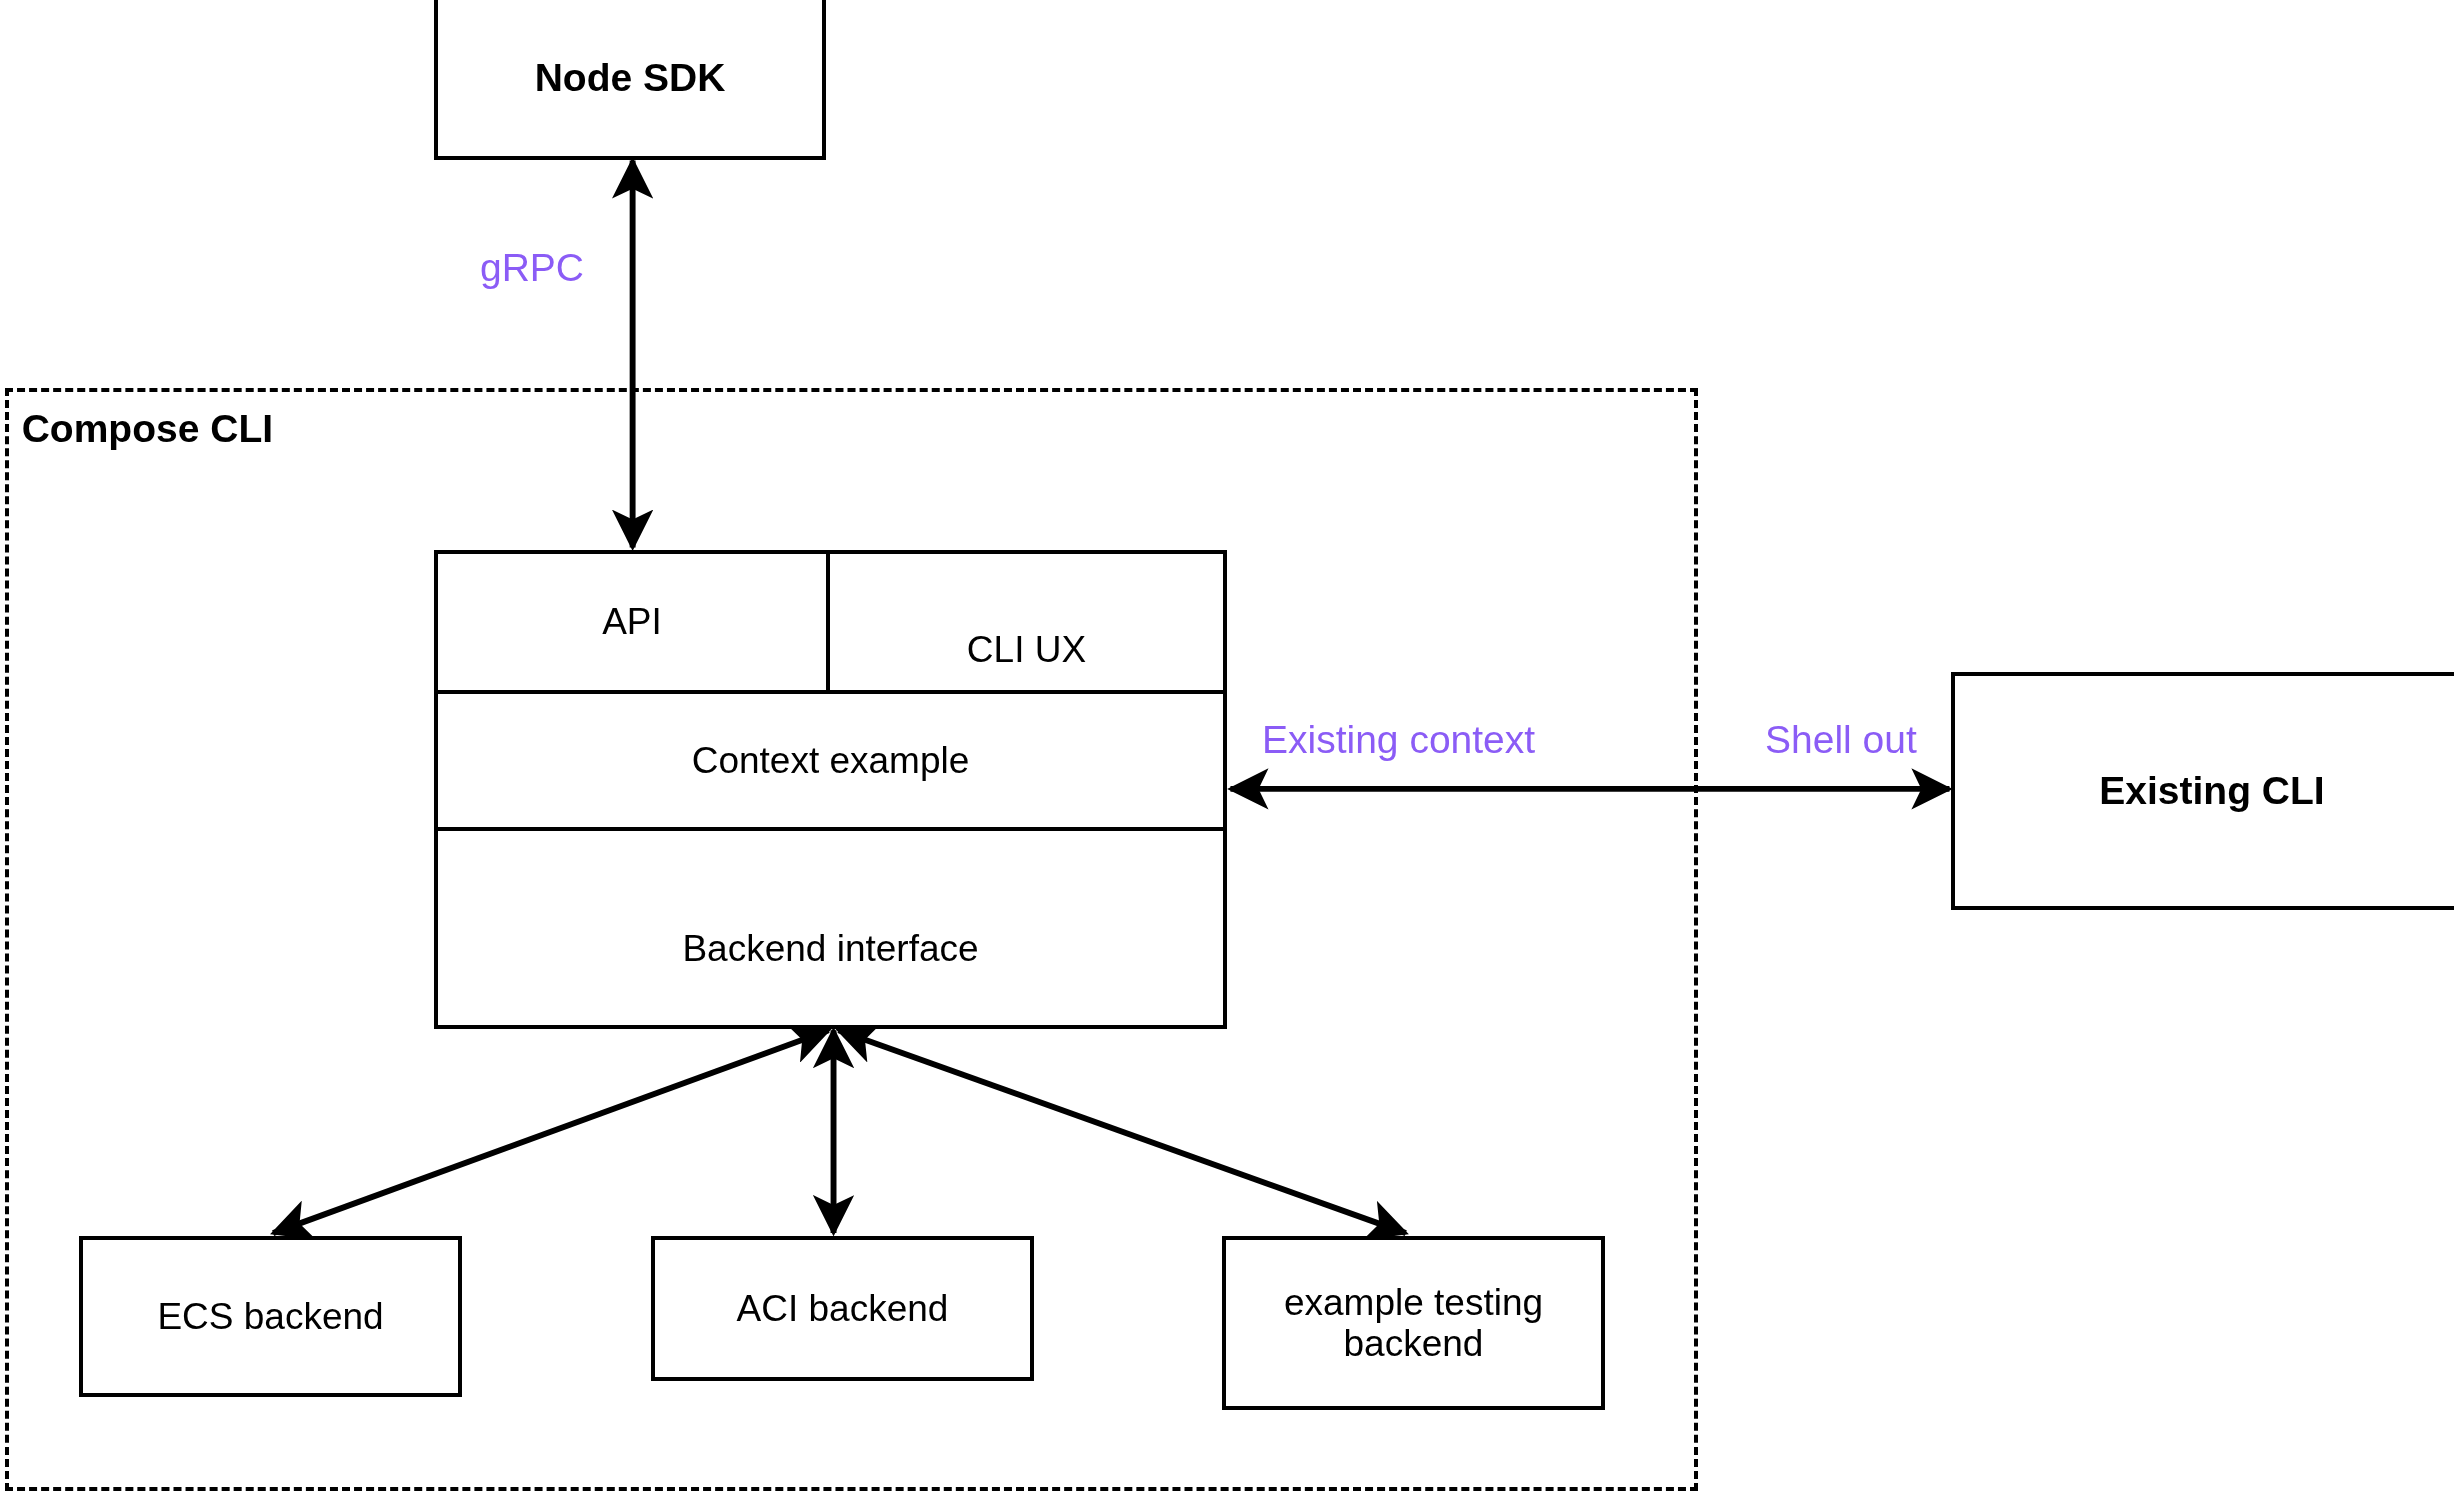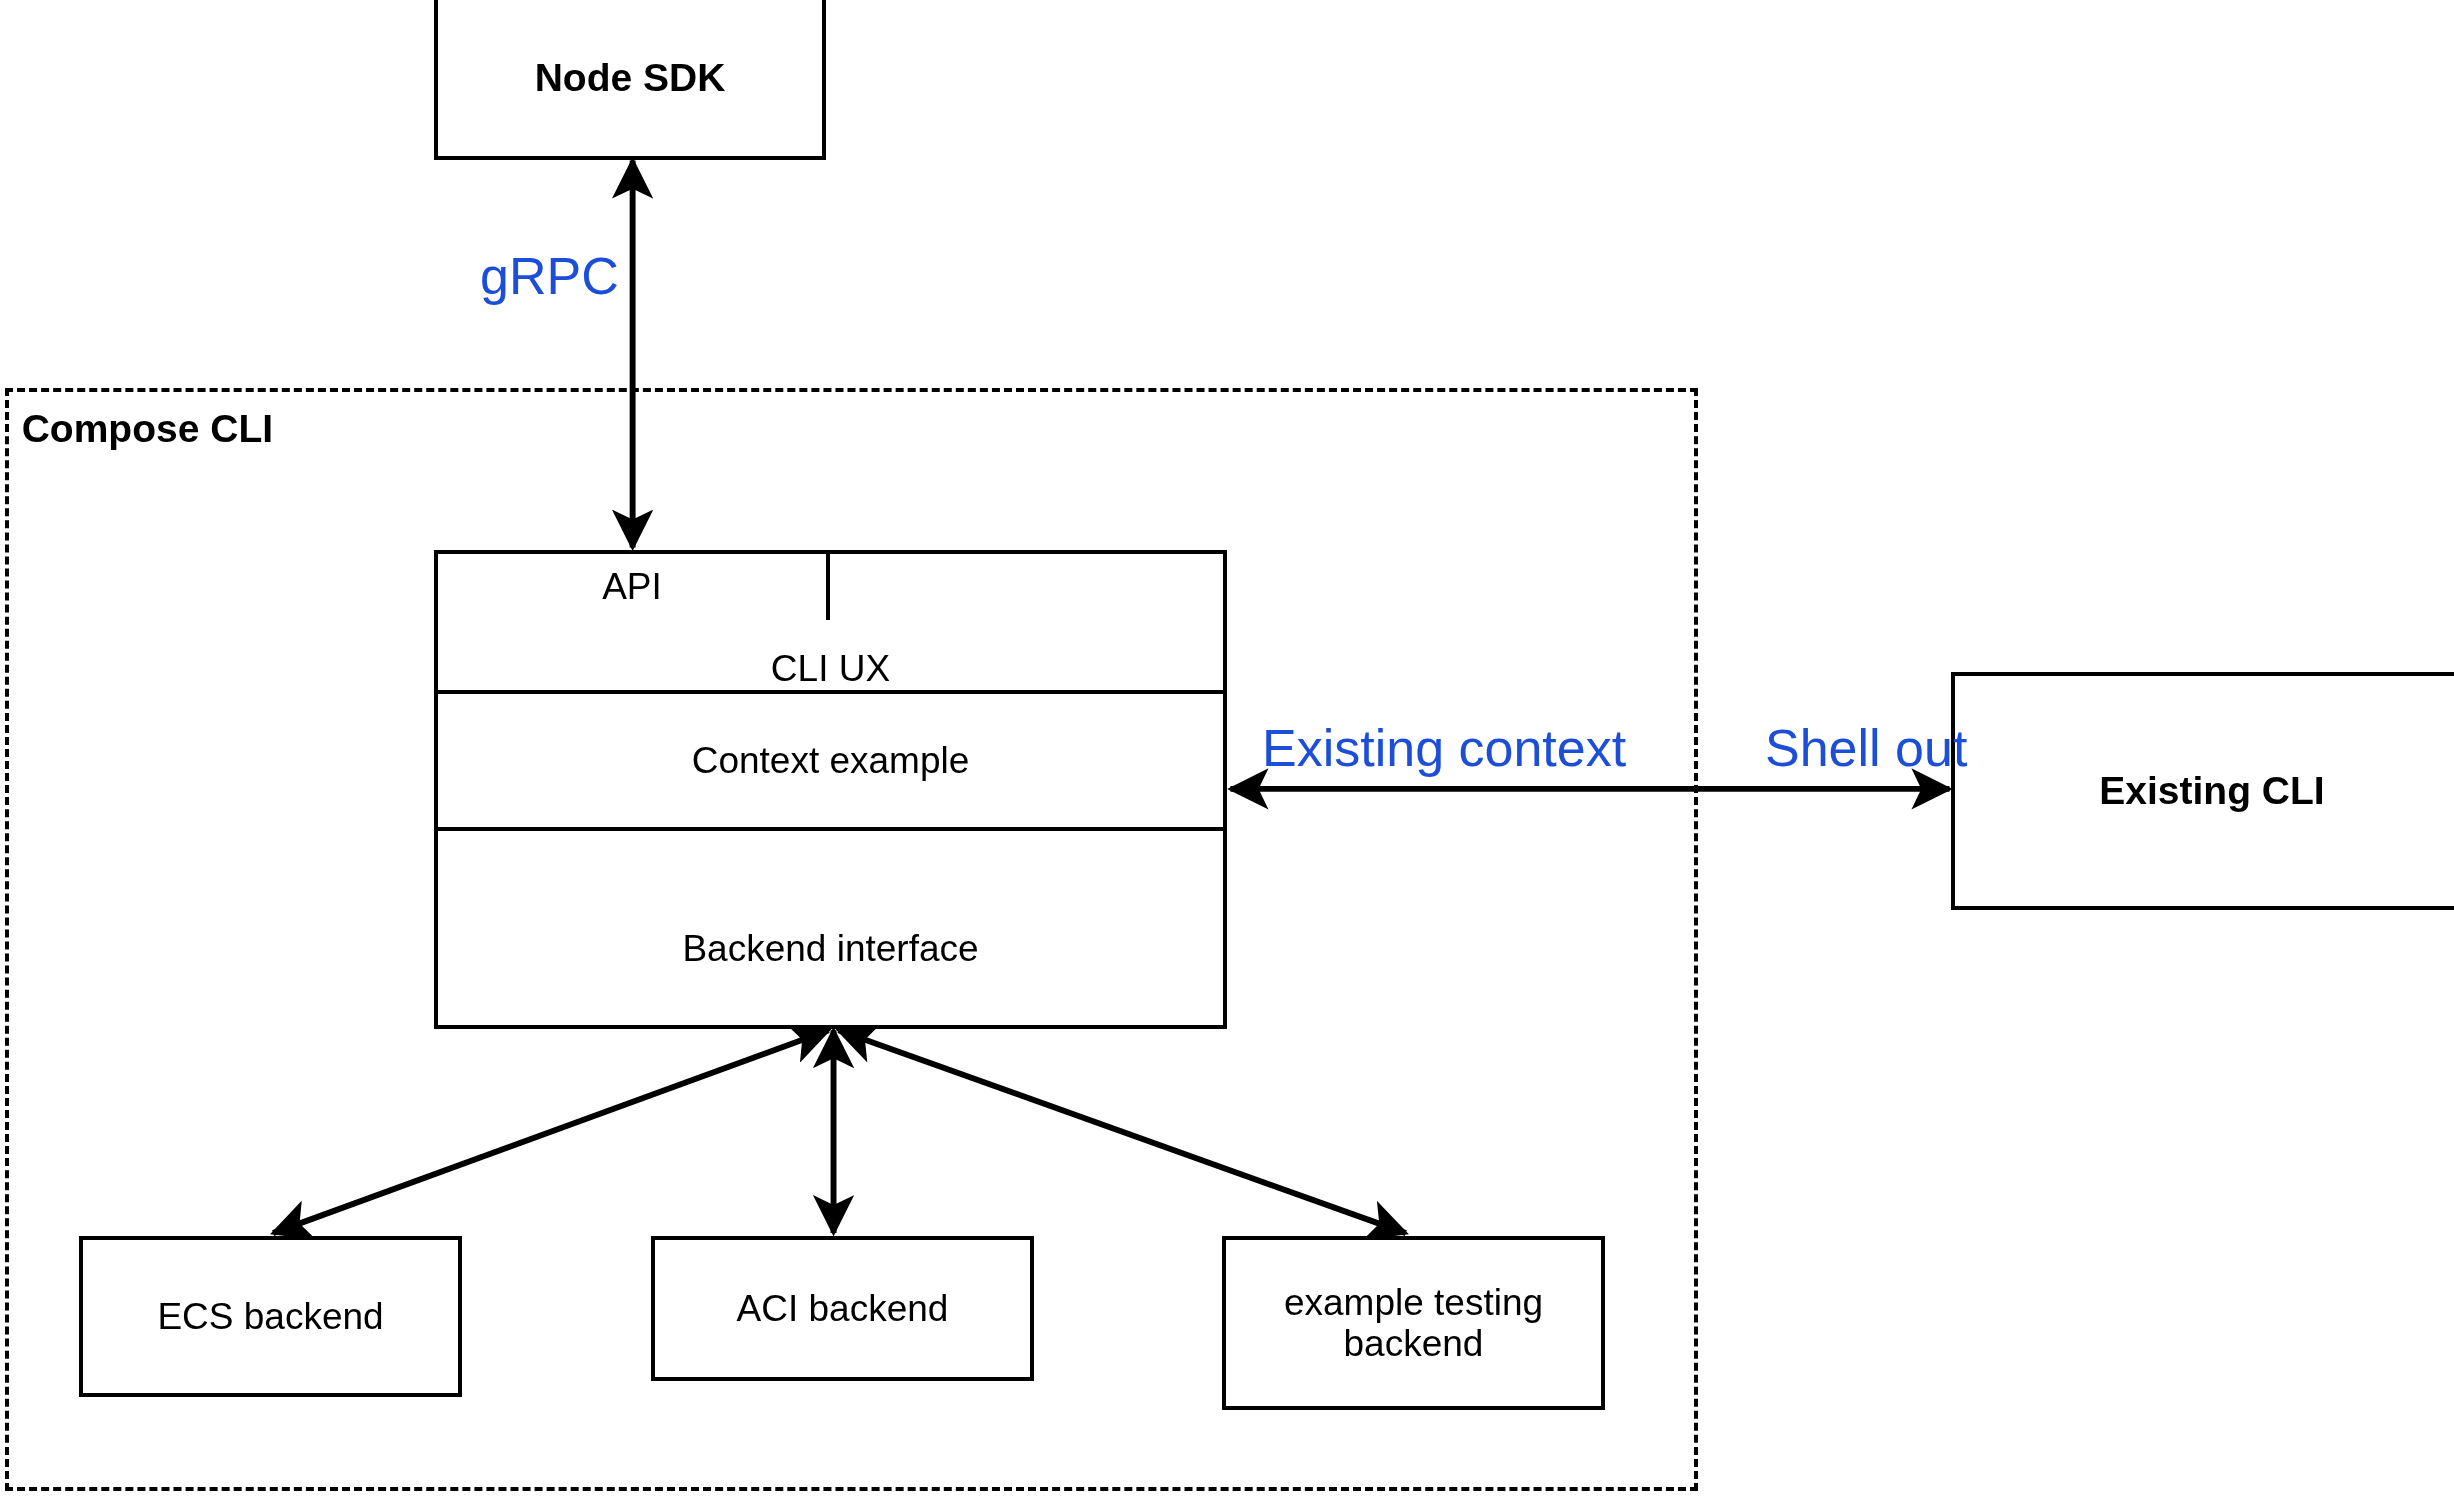--- a/index.html
+++ b/index.html
@@ -48,21 +48,21 @@
     height: 479px;
     box-sizing: border-box;
     border: 4.9px solid #000000;
     background: #ffffff;
     display: flex;
     flex-direction: column;
   }
   .stack-row {
     box-sizing: border-box;
     display: flex;
-    flex-direction: column;
+    flex-direction: row;
     color: #000000;
   }
   #row-top {
     height: 153px;
     border-bottom: 4.9px solid #000000;
   }
   #row-mid {
     height: 150px;
     border-bottom: 4.9px solid #000000;
     align-items: center;
@@ -117,22 +117,22 @@
     left: 21.7px;
     top: 407px;
     font-size: 39px;
     font-weight: bold;
     color: #000000;
     white-space: nowrap;
   }
 
   .edge-label {
     position: absolute;
-    font-size: 52px;
-    color: #1d4ed8;
+    font-size: 39px;
+    color: #8b5cf6;
     white-space: nowrap;
   }
   #label-grpc            { left: 480px;  top: 246px; }
   #label-existing-context{ left: 1262px; top: 718px; }
   #label-shell-out       { left: 1765px; top: 718px; }
 </style>
 </head>
 <body>
 
 <div id="canvas">

